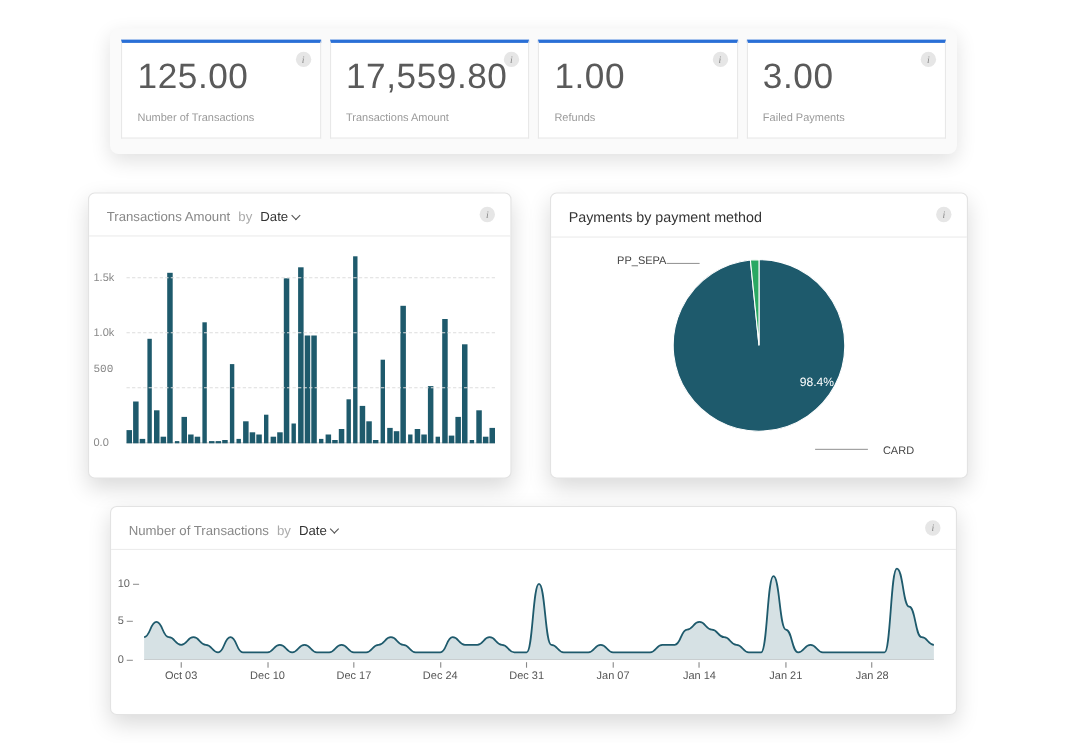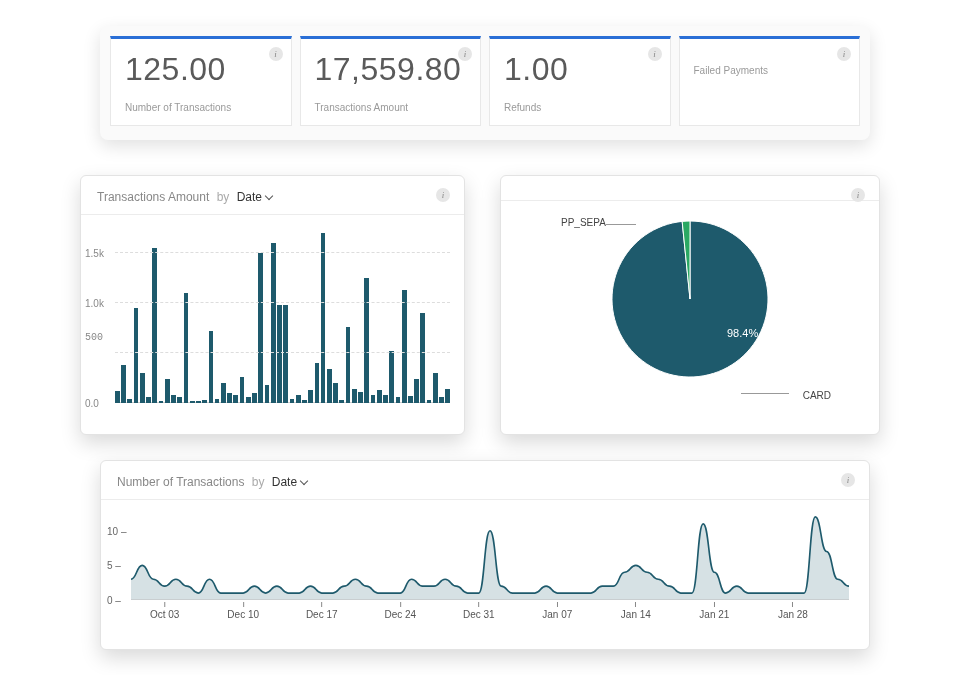--- a/index.html
+++ b/index.html
@@ -186,20 +186,21 @@
     <div class="kpi-value">17,559.80</div>
     <div class="kpi-label">Transactions Amount</div>
   </div>
   <div class="kpi-card">
     <div class="info-icon">i</div>
     <div class="kpi-value">1.00</div>
     <div class="kpi-label">Refunds</div>
   </div>
   <div class="kpi-card">
     <div class="info-icon">i</div>
+    <div class="kpi-value">3.00</div>
     <div class="kpi-label">Failed Payments</div>
   </div>
 </div>
 
 <div id="bar-panel" class="panel">
   <div class="panel-header">
     <span class="panel-title">Transactions Amount</span>
     <span class="by-text">by</span>
     <span class="dropdown">
       <span>Date</span>
@@ -272,20 +273,21 @@
         <div class="y-grid" style="bottom: 100px;"></div>
         <div class="y-tick-label" style="bottom: 100px;">1.0k</div>
         <div class="y-grid" style="bottom: 150px;"></div>
         <div class="y-tick-label" style="bottom: 150px;">1.5k</div>
       </div>
   </div>
 </div>
 
 <div id="pie-panel" class="panel">
   <div class="panel-header">
+    <span class="panel-title-strong">Payments by payment method</span>
     <div class="info-icon">i</div>
   </div>
   <div class="pie-body">
     <svg id="pie-svg" width="180" height="180" viewBox="0 0 180 180">
         <path d="M 90 90 L 90 12 A 78 78 0 1 1 82.1717862416053 12.393820675458585 Z" fill="#1e5a6c" stroke="#fff" stroke-width="1"></path>
         <path d="M 90 90 L 82.1717862416053 12.393820675458585 A 78 78 0 0 1 90.00000000000006 12 Z" fill="#2aa863" stroke="#fff" stroke-width="1"></path>
       </svg>
     <div class="pie-label" style="top:8px; left:60px;">PP_SEPA</div>
     <div class="pie-leader" style="top:15px; left:105px; width:30px;"></div>
     <div class="pie-label" style="bottom:18px; right:48px;">CARD</div>

